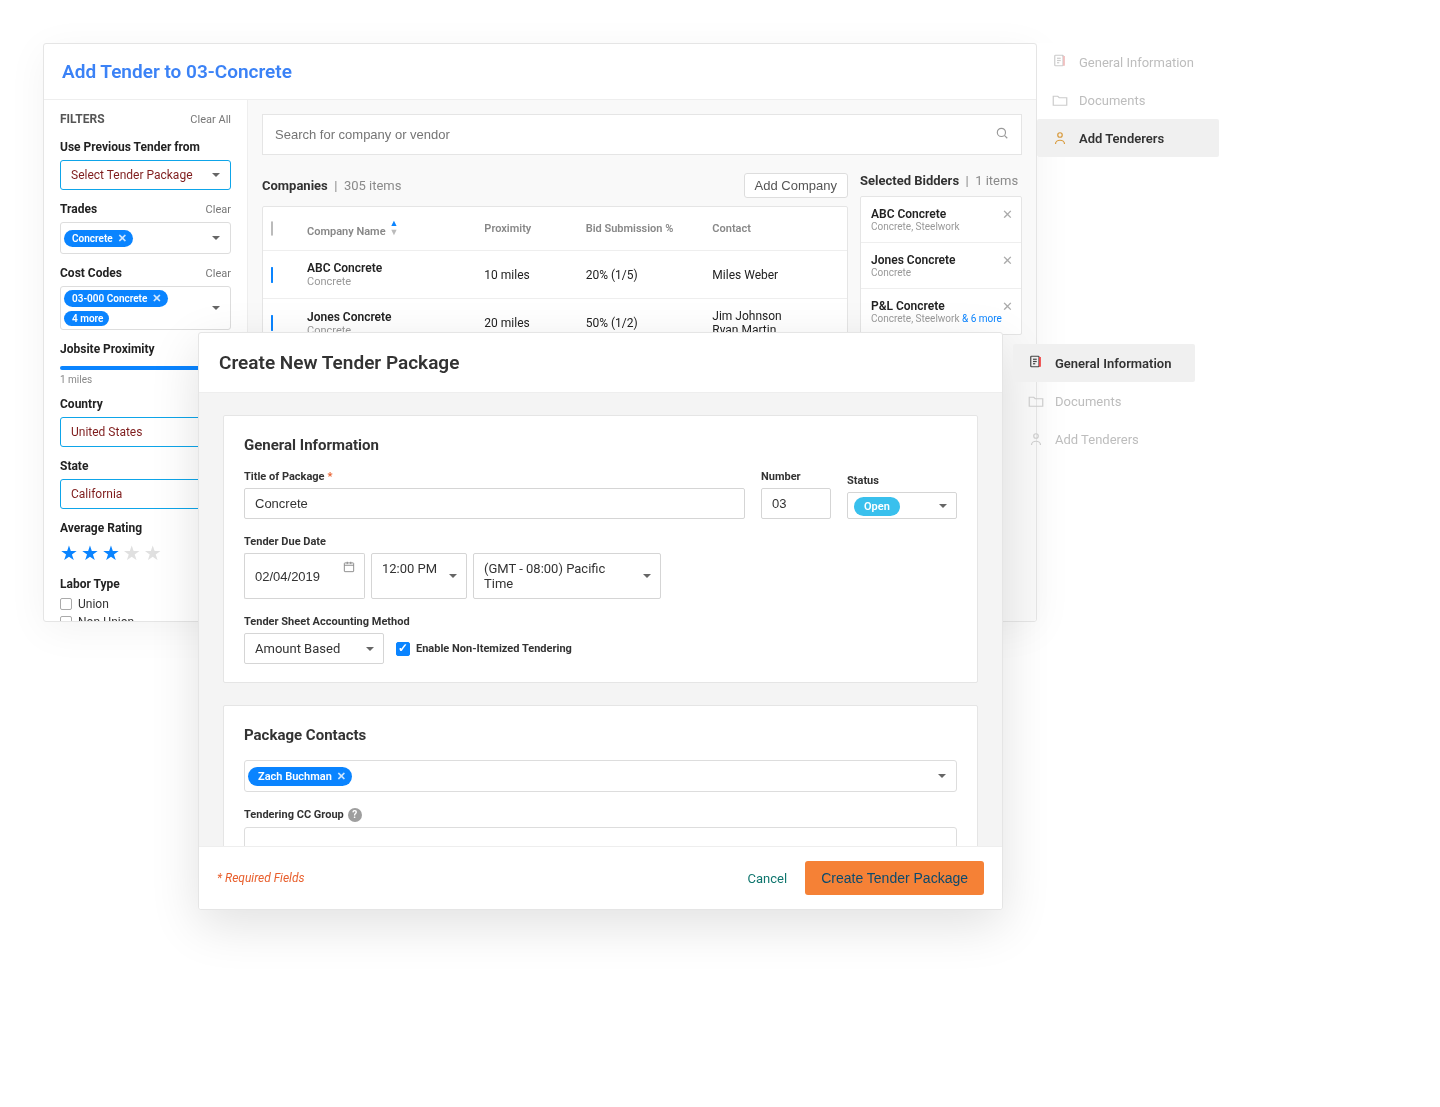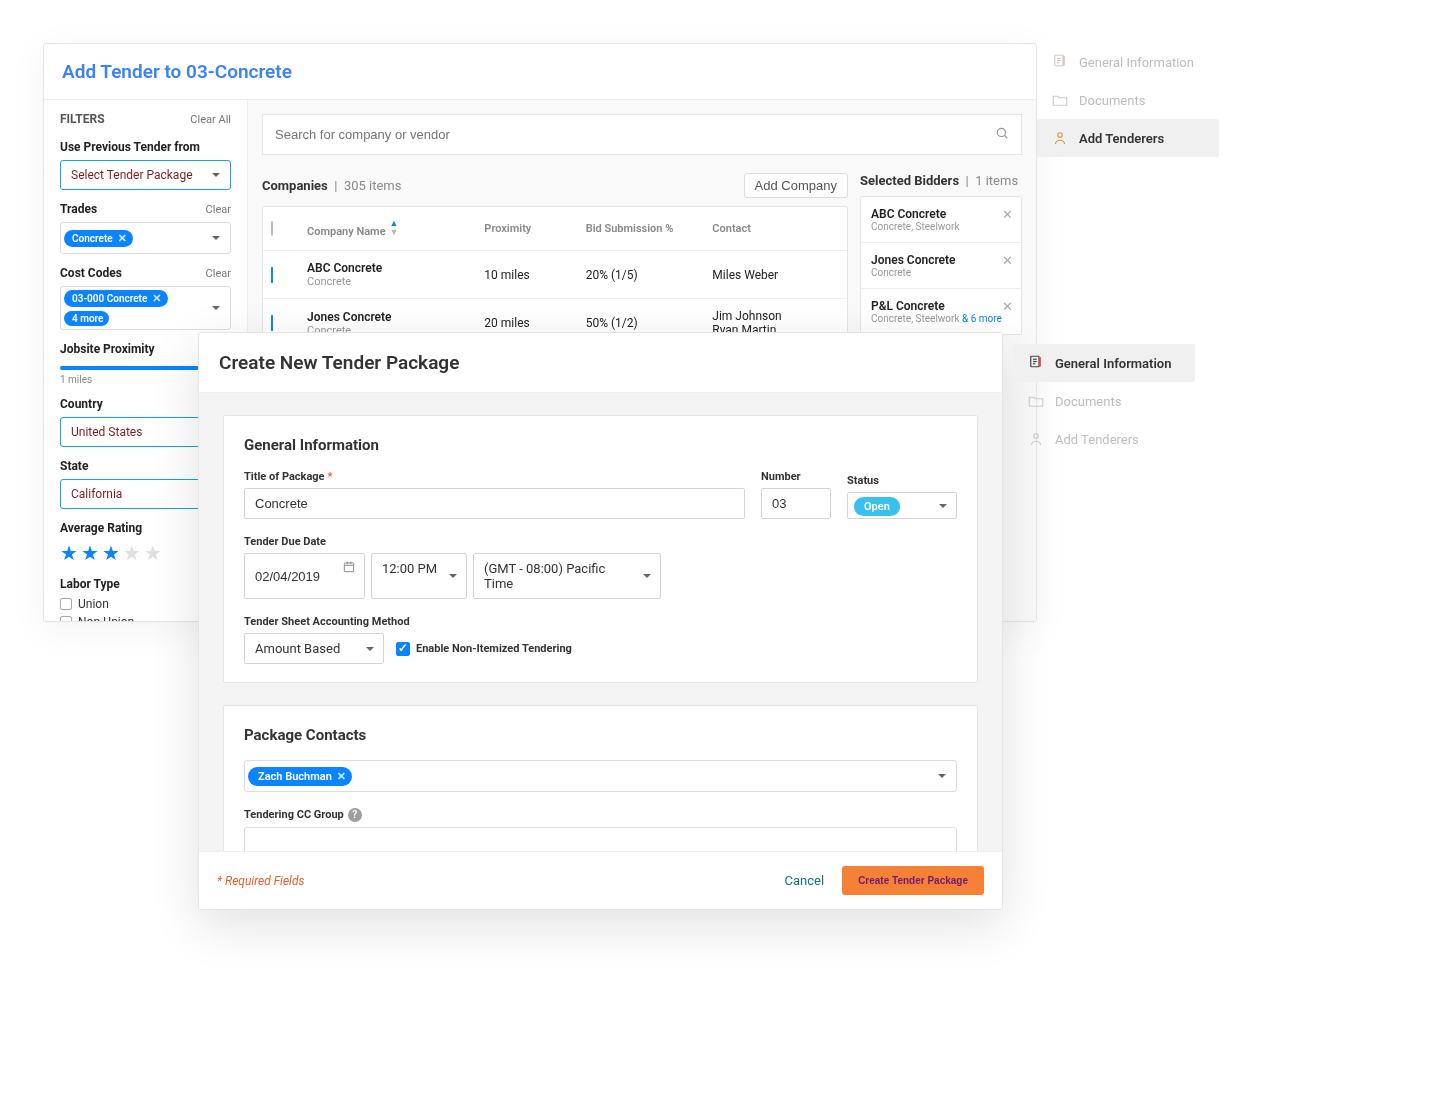--- a/index.html
+++ b/index.html
@@ -77,21 +77,21 @@
   .drop .caret { right: 9px; }
   .date-in { display: flex; }
   .date-in .input { border-radius: 2px 0 0 2px; border-right: none; }
   .date-in .cal { border: 1px solid #d5d5d5; border-left: none; border-radius: 0 2px 2px 0; padding: 6px 8px; color: #666; }
   .status-badge { background: #39c0ed; color: #fff; font-size: 11px; font-weight: 600; padding: 3px 10px; border-radius: 10px; }
   .help { display: inline-block; margin-left: 4px; width: 14px; height: 14px; border-radius: 50%; background: #9e9e9e; color: #fff; font-size: 10px; text-align: center; line-height: 14px; font-weight: 700; }
   .front-footer { border-top: 1px solid #eee; padding: 14px 18px; display: flex; justify-content: space-between; align-items: center; background: #fff; }
   .req-note { color: #e85f2d; font-style: italic; font-size: 12px; }
   .f-actions { display: flex; gap: 18px; align-items: center; }
   .btn-txt { color: #0f766e; font-size: 13px; cursor: pointer; }
-  .btn-primary { background: #f58136; color: #701a75; border: none; padding: 9px 16px; font-size: 10px; border-radius: 3px; cursor: pointer; font-weight: bold; }
+  .btn-primary { background: #f58136; color: #0c4a6e; border: none; padding: 9px 16px; font-size: 14px; border-radius: 3px; cursor: pointer; }
 
   .front-rnav { position: absolute; left: 1013px; top: 344px; width: 182px; }
   .front-rnav .rnav-item.active { color: #333; }
   .doc-icon svg { display:block }
 </style>
 </head>
 <body>
 
 <div class="viewport">
 

